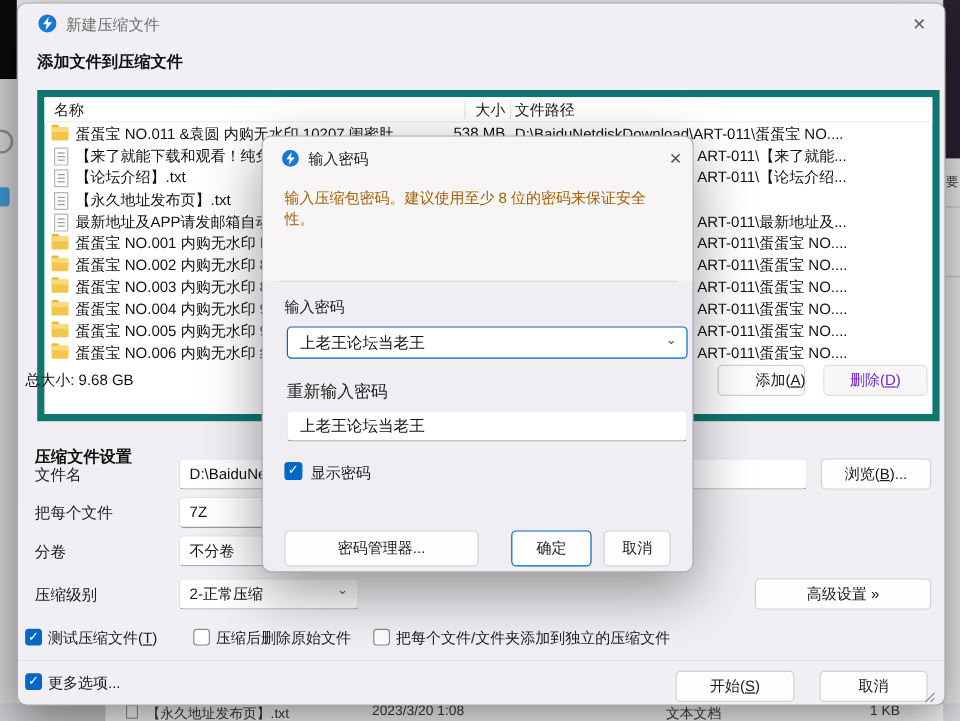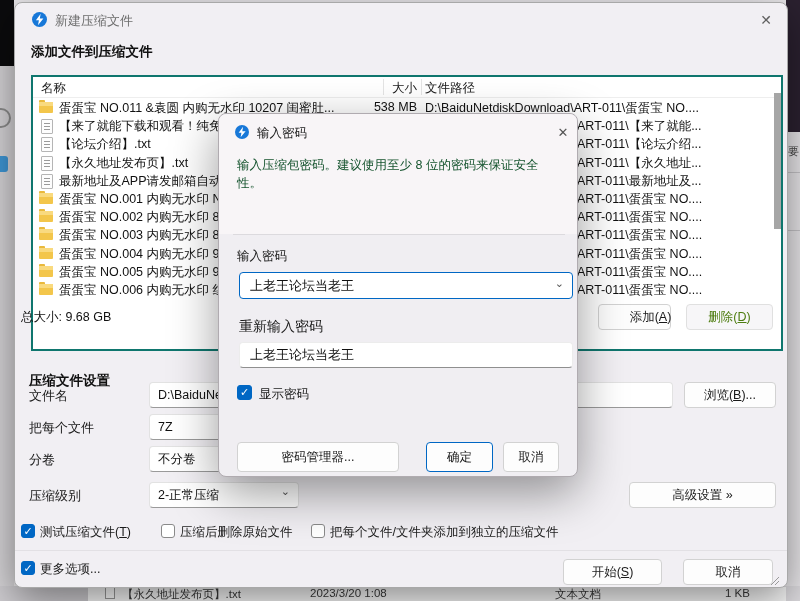--- a/index.html
+++ b/index.html
@@ -42,21 +42,21 @@
     clip-path:polygon(58% 12%,26% 55%,46% 55%,40% 88%,76% 44%,52% 44%);
   }
   .app-icon.small{width:14px;height:14px;}
   .win-title-text{left:40px;top:9px;font-size:13px;color:#6e6e6e;}
   .win-close{left:736px;top:6px;width:30px;height:22px;text-align:center;line-height:22px;font-size:14px;color:#5f5f5f;}
   .section-heading{font-weight:bold;font-size:13.5px;color:#111;}
   .h-add{left:16px;top:40px;}
   .h-set{left:14px;top:348px;margin-top:21px;}
 
   
-  .list{left:16px;top:72px;width:752px;height:276px;background:#fff;border:2px solid #0f766e;box-sizing:border-box;overflow:hidden;}
+  .list{left:16px;top:72px;width:752px;height:276px;background:#fff;border:6px solid #0f766e;box-sizing:border-box;overflow:hidden;}
   .list-header{position:absolute;left:0;top:0;width:100%;height:20px;background:#fff;border-bottom:1px solid #eee;font-size:12.5px;color:#1a1a1a;}
   .lh-name{position:absolute;left:8px;top:3px;}
   .lh-size{position:absolute;left:300px;top:3px;width:84px;text-align:right;}
   .lh-path{position:absolute;left:392px;top:3px;}
   .lh-div1{position:absolute;left:350px;top:2px;width:1px;height:16px;background:#e4e4e4;}
   .lh-div2{position:absolute;left:388px;top:2px;width:1px;height:16px;background:#e4e4e4;}
   .row{position:absolute;left:0;width:100%;height:18px;font-size:12.5px;color:#111;padding-left:33px;}
   .row .name{position:absolute;left:26px;top:1px;width:290px;white-space:nowrap;overflow:hidden;}
   .row .size{position:absolute;left:300px;top:1px;width:84px;text-align:right;white-space:nowrap;}
   .row .path{position:absolute;left:392px;top:1px;width:356px;white-space:nowrap;overflow:hidden;}
@@ -66,21 +66,21 @@
   .icon-folder::after{content:"";position:absolute;left:0;top:0;width:14px;height:4px;background:#f9da7f;}
   .icon-file{position:absolute;left:8px;top:2px;width:10px;height:13px;background:#fdfdfd;border:1px solid #b5b5b5;border-radius:1px;}
   .icon-file::after{content:"";position:absolute;left:2px;top:3px;width:6px;height:1px;background:#9a9a9a;box-shadow:0 3px 0 #9a9a9a,0 6px 0 #9a9a9a;}
   .scroll-thumb{left:741px;top:16px;width:7px;height:136px;background:#a6a6a6;}
 
   .total-size{left:6px;top:306px;font-size:12.5px;color:#111;}
 
   .btn{position:absolute;display:flex;align-items:center;justify-content:center;
     background:#fdfdfd;border:1px solid #d2d2d2;border-radius:4px;
     font-size:12.5px;color:#1a1a1a;box-sizing:border-box;white-space:nowrap;}
-  .btn.disabled{color:#4d7c0f;background:#f7f6f8;border-color:#e0e0e0;}
+  .btn.disabled{color:#6d28d9;background:#f7f6f8;border-color:#e0e0e0;}
   .btn.primary{border:1px solid #0067c4;}
   .u{text-decoration:underline;}
 
   .b-add{left:583px;top:301px;width:73px;height:26px;padding-left:32px;}
   .b-del{left:671px;top:301px;width:87px;height:26px;}
   .b-browse{left:669px;top:379px;width:92px;height:26px;}
   .b-adv{left:614px;top:479px;width:147px;height:26px;}
   .b-start{left:548px;top:556px;width:99px;height:26px;}
   .b-wcancel{left:668px;top:556px;width:90px;height:26px;}
 
@@ -104,21 +104,21 @@
     clip-path:polygon(100% 0,100% 100%,0 100%);}
 
   
   .dlg{left:218px;top:113px;width:360px;height:364px;z-index:10;
     background:#f0eef2;border:1px solid #b0abb0;border-radius:8px;
     box-shadow:0 16px 48px rgba(0,0,0,.4);box-sizing:border-box;}
   .dlg-top{position:absolute;left:0;top:0;width:100%;height:120px;background:#f8f5f7;border-radius:8px 8px 0 0;}
   .dlg-icon{left:16px;top:11px;}
   .dlg-title{left:38px;top:11px;font-size:12.5px;color:#1a1a1a;}
   .dlg-close{left:332px;top:8px;width:24px;height:22px;text-align:center;line-height:22px;font-size:13px;color:#555;}
-  .dlg-msg{left:18px;top:42px;width:326px;font-size:12.5px;color:#14532d;line-height:1.45;}
+  .dlg-msg{left:18px;top:42px;width:326px;font-size:12.5px;color:#a16207;line-height:1.45;}
   .dlg-sep{left:14px;top:120px;width:332px;height:1px;background:#dcdade;}
   .dlg-lab1{left:18px;top:134px;font-size:12.5px;color:#1a1a1a;}
   .dlg-combo{left:20px;top:158px;width:334px;height:27px;background:#fff;border:1.5px solid #0067c4;border-radius:4px;
     font-size:13px;color:#111;display:flex;align-items:center;padding:0 10px;box-sizing:border-box;}
   .dlg-combo .dd-chev{top:4px;}
   .dlg-lab2{left:20px;top:204px;font-size:14px;color:#1a1a1a;}
   .dlg-in2{left:20px;top:228px;width:334px;height:26px;background:#fff;border:1px solid #ececec;border-bottom-color:#8f8f8f;border-radius:4px;
     font-size:13px;color:#111;display:flex;align-items:center;padding:0 10px;box-sizing:border-box;}
   .dlg-cb{left:18px;top:271px;width:15px;height:15px;line-height:13px;}
   .dlg-cb-label{left:40px;top:272px;}
@@ -178,21 +178,20 @@
         <div class="row" style="top: 58.4px;">
           <span class="icon-file"></span>
           <span class="name">【论坛介绍】.txt</span>
           <span class="size"></span>
           <span class="path frag">ART-011\【论坛介绍...</span>
         </div>
         <div class="row" style="top: 76.6px;">
           <span class="icon-file"></span>
           <span class="name">【永久地址发布页】.txt</span>
           <span class="size"></span>
-          <span class="path frag">ART-011\【永久地址...</span>
         </div>
         <div class="row" style="top: 94.8px;">
           <span class="icon-file"></span>
           <span class="name">最新地址及APP请发邮箱自动获取</span>
           <span class="size"></span>
           <span class="path frag">ART-011\最新地址及...</span>
         </div>
         <div class="row" style="top: 113px;">
           <span class="icon-folder"></span>
           <span class="name">蛋蛋宝 NO.001 内购无水印 NO.8</span>

